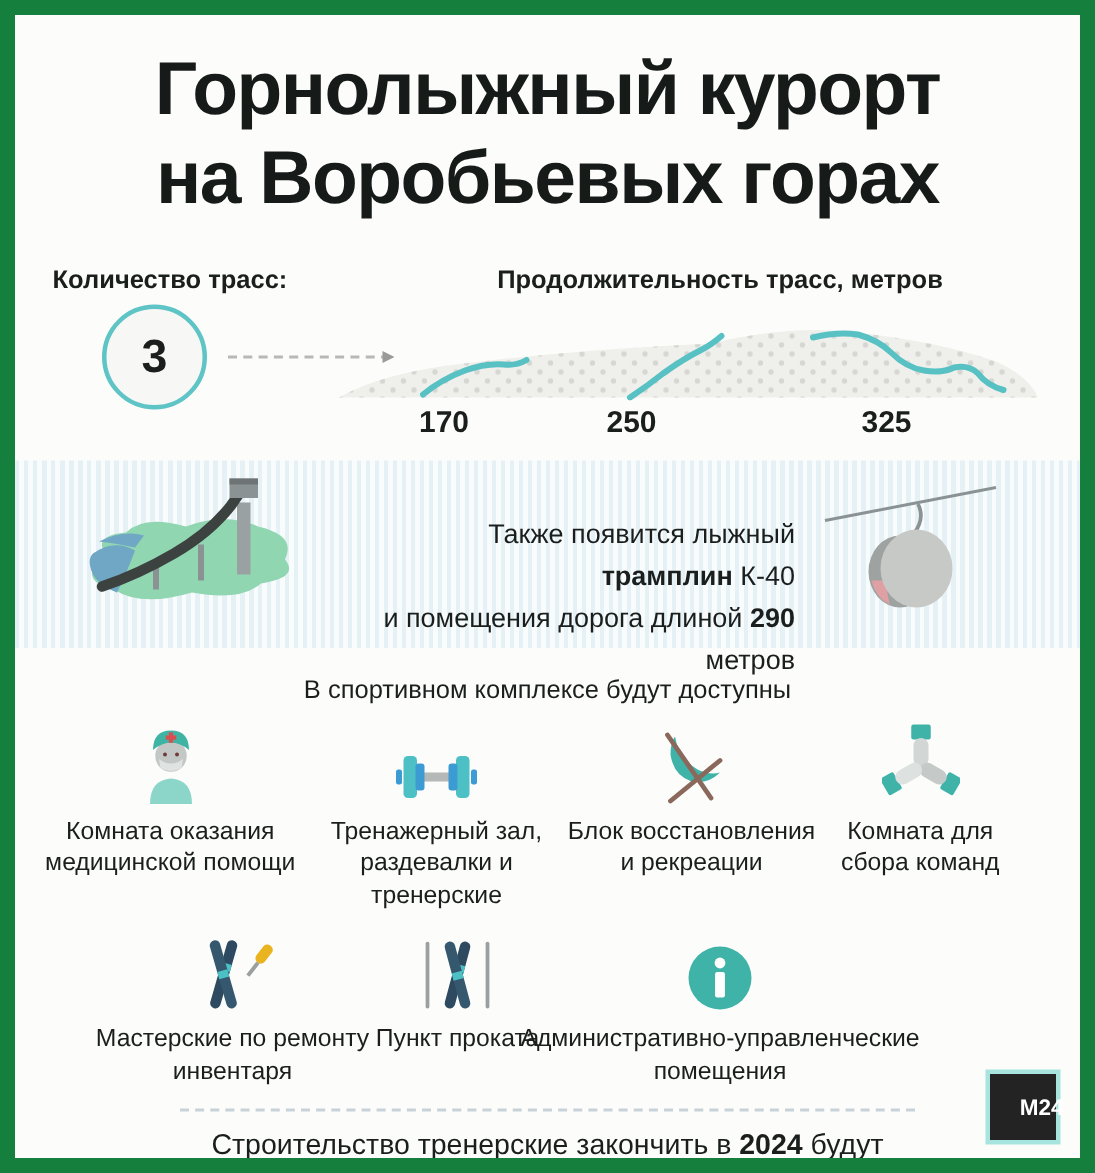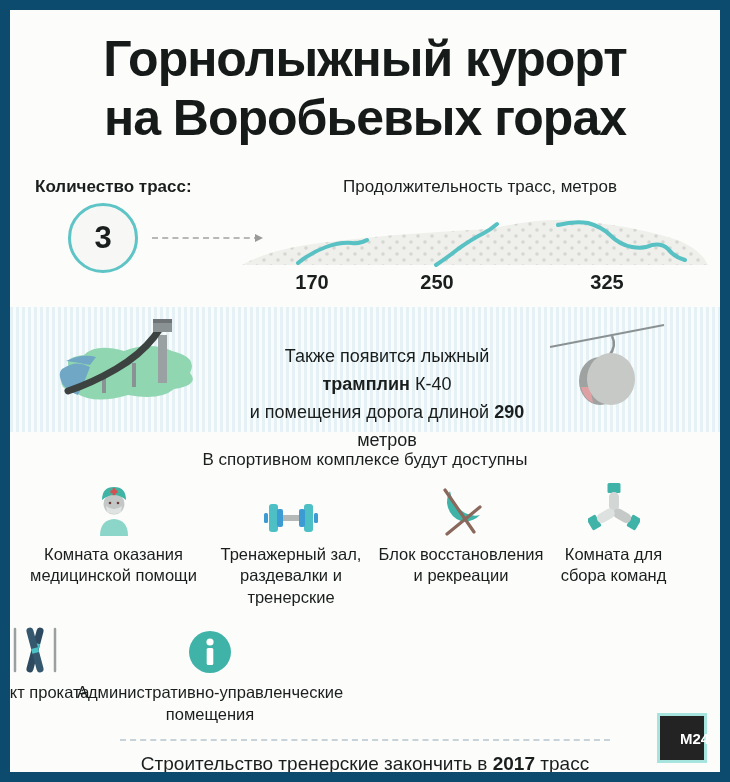--- a/index.html
+++ b/index.html
@@ -1,44 +1,44 @@
 <!DOCTYPE html>
 <html><head>
 <meta charset="utf-8">
 <style>
   * { margin:0; padding:0; box-sizing:border-box; }
   html,body { width:730px; height:782px; }
   body { font-family:"Liberation Sans", sans-serif; color:#1a1f1e; }
-  .frame { width:730px; height:782px; background:#0c4a6e; padding:10px; }
+  .frame { width:730px; height:782px; background:#15803d; padding:10px; }
   .page { width:710px; height:762px; background:#fcfcfa; position:relative; overflow:hidden; }
 
   
   .title-sec { height:155px; padding-top:20px; }
   .title { font-size:50px; font-weight:bold; line-height:1.18; text-align:center; letter-spacing:-1px; color:#161b1a; }
 
   
   .stats-sec { position:relative; height:142px; }
   .count-label { position:absolute; left:25px; top:12px; font-size:17px; font-weight:bold; }
   .count-circle { position:absolute; left:58px; top:38px; width:70px; height:70px; border-radius:50%;
                   border:3px solid #5ec4c6; background:#f7f7f5; display:flex; align-items:center; justify-content:center;
                   font-size:31px; font-weight:bold; }
   .dash-arrow { position:absolute; left:142px; top:72px; width:108px; border-top:2px dashed #b8b8b6; }
   .dash-arrow:after { content:""; position:absolute; right:-3px; top:-5px; border-left:8px solid #9a9a98;
                       border-top:4px solid transparent; border-bottom:4px solid transparent; }
-  .length-label { position:absolute; left:250px; top:12px; width:440px; text-align:center; font-size:17px; font-weight:normal; }
-  .mountain-wrap { position:absolute; left:230px; top:50px; width:470px; height:90px; }
+  .length-label { position:absolute; left:250px; top:12px; width:440px; text-align:center; font-size:17px; font-weight:bold; }
+  .mountain-wrap { position:absolute; left:214px; top:50px; width:470px; height:90px; }
   .mountain-wrap svg { display:block; }
   .trail-len { position:absolute; top:56px; width:60px; text-align:center; font-size:20px; font-weight:bold; }
   .len-0 { left:42px; } .len-1 { left:167px; } .len-2 { left:337px; }
 
   
   .banner-sec { position:relative; height:125px;
     background:repeating-linear-gradient(90deg,#e6f1f6 0px,#e6f1f6 3px,#f8fcfd 3px,#f8fcfd 6px); }
   .jump-ill { position:absolute; left:22px; top:10px; }
-  .banner-text { position:absolute; left:190px; top:36px; width:330px; text-align:center; font-size:18px; line-height:1.55;padding-left:44px; }
+  .banner-text { position:absolute; left:190px; top:36px; width:330px; text-align:right; font-size:18px; line-height:1.55;padding-left:44px; }
   .banner-text b { font-weight:bold; }
   .cable-ill { position:absolute; left:538px; top:4px; }
 
   
   .fac-sec { position:relative; height:340px; }
   .fac-header { padding-top:18px; text-align:center; font-size:17px; font-weight:normal; }
   .row { display:flex; }
   .row1 { margin-top:12px; padding-left:11px; padding-right:25px; }
   .row2 { margin-top:18px; }
   .cell { display:flex; flex-direction:column; align-items:center; flex:0 0 auto; }
@@ -182,20 +182,39 @@
                 <rect x="19.5" y="1" width="13" height="10" rx="1.5" fill="#3fb3a8"></rect>
                 <rect x="21" y="10" width="10" height="19" rx="5" fill="#dde1e0"></rect>
               </g>
             </svg>
           </div>
           <div class="label">Комната для сбора команд</div>
         </div>
       </div>
 
       <div class="row row2">
+        <div class="cell r2c1">
+          <div class="icon-box2">
+            <svg width="58" height="48" viewBox="0 0 58 48">
+              <g transform="rotate(16 23 24)">
+                <rect x="19.5" y="0" width="7" height="47" rx="3.5" fill="#2d4a60"></rect>
+                <rect x="19.5" y="16" width="7" height="5" fill="#4cc0c4"></rect>
+              </g>
+              <g transform="rotate(-16 23 24)">
+                <rect x="19.5" y="0" width="7" height="47" rx="3.5" fill="#35586f"></rect>
+                <rect x="19.5" y="21" width="7" height="5" fill="#4cc0c4"></rect>
+              </g>
+              <g transform="rotate(38 47 14)">
+                <rect x="43.5" y="2" width="7" height="14" rx="3.2" fill="#eab320"></rect>
+                <rect x="46" y="16" width="2.6" height="11" fill="#9aa0a0"></rect>
+              </g>
+            </svg>
+          </div>
+          <div class="label">Мастерские по ремонту инвентаря</div>
+        </div>
 
         <div class="cell r2c3">
           <div class="icon-box2">
             <svg width="52" height="48" viewBox="0 0 52 48">
               <line x1="6" y1="3" x2="6" y2="45" stroke="#9aa0a0" stroke-width="2.5" stroke-linecap="round"></line>
               <line x1="46" y1="3" x2="46" y2="45" stroke="#9aa0a0" stroke-width="2.5" stroke-linecap="round"></line>
               <g transform="rotate(15 26 24)">
                 <rect x="22.5" y="1" width="7" height="46" rx="3.5" fill="#2d4a60"></rect>
                 <rect x="22.5" y="17" width="7" height="5" fill="#4cc0c4"></rect>
               </g>
@@ -216,20 +235,20 @@
               <rect x="18.7" y="18" width="6.6" height="17" rx="1.5" fill="#ffffff"></rect>
             </svg>
           </div>
           <div class="label">Административно-управленческие помещения</div>
         </div>
       </div>
 
       <div class="separator"></div>
 
       <div class="footer-text">
-        <span>Строительство тренерские закончить в </span><b>2017</b><span> трасс</span>
+        <span>Строительство тренерские закончить в </span><b>2024</b><span> будут</span>
       </div>
 
       <div class="m24-logo">M24</div>
     </div>
 
   </div>
 </div>
 
 </body></html>

